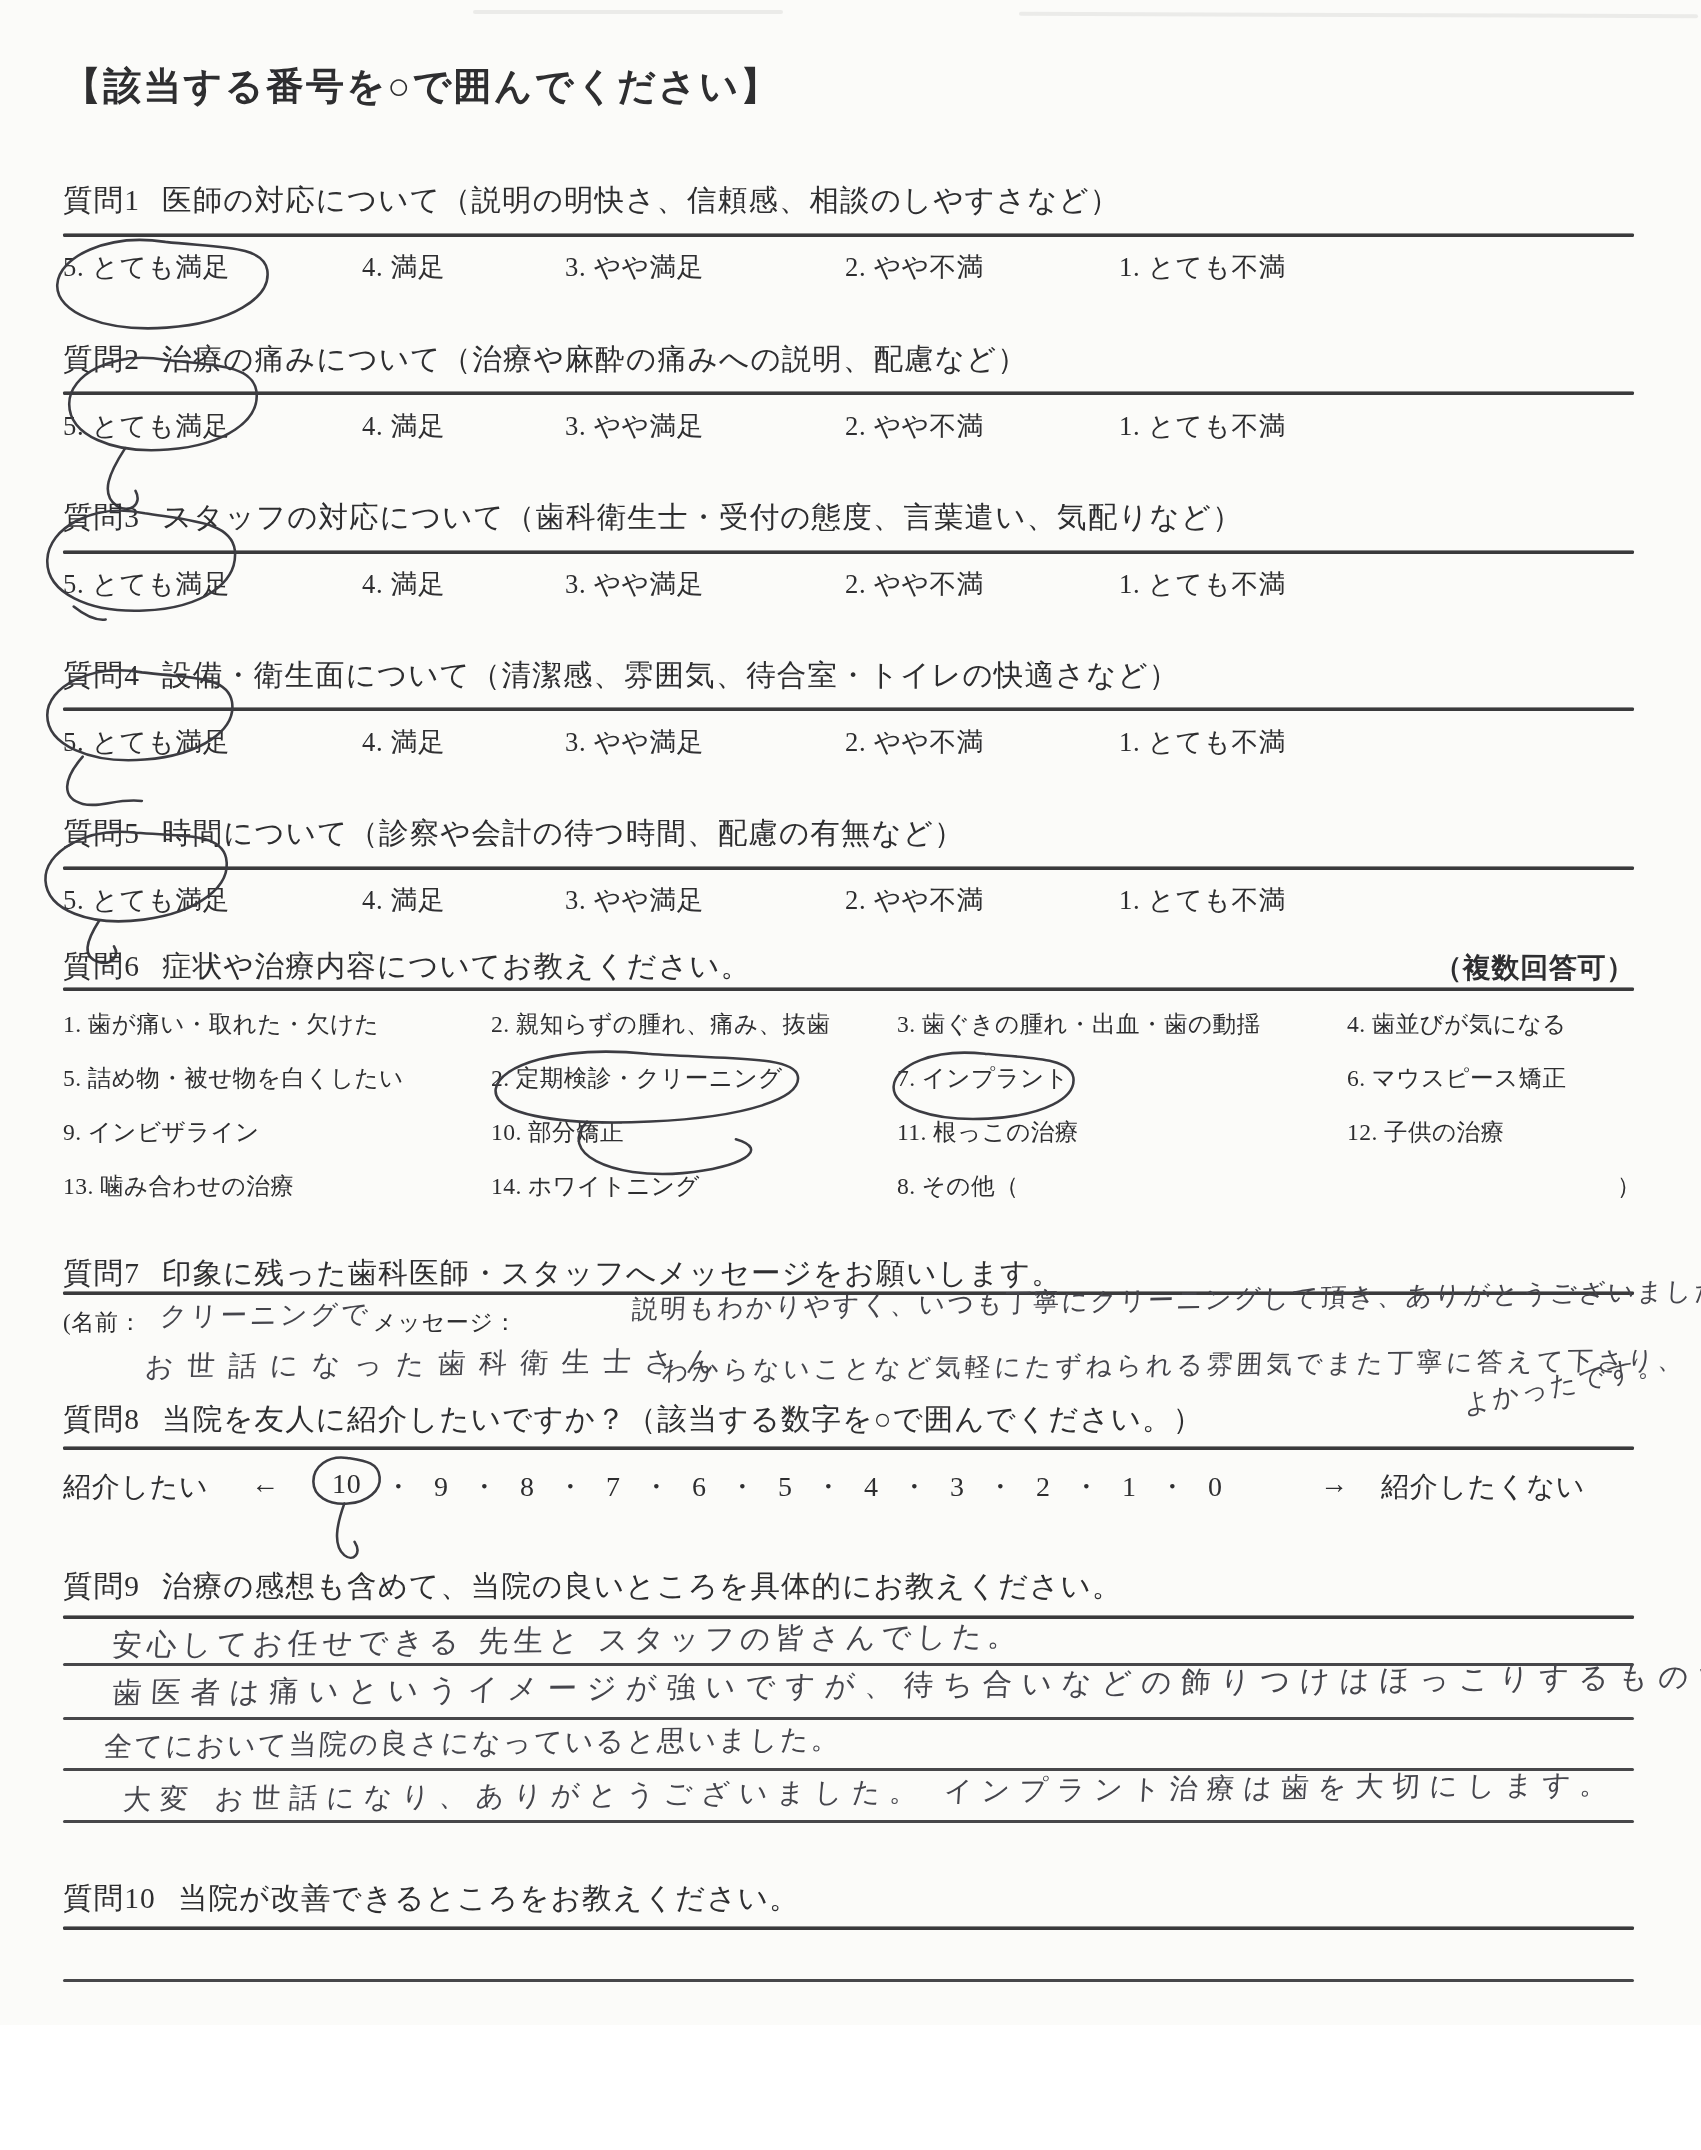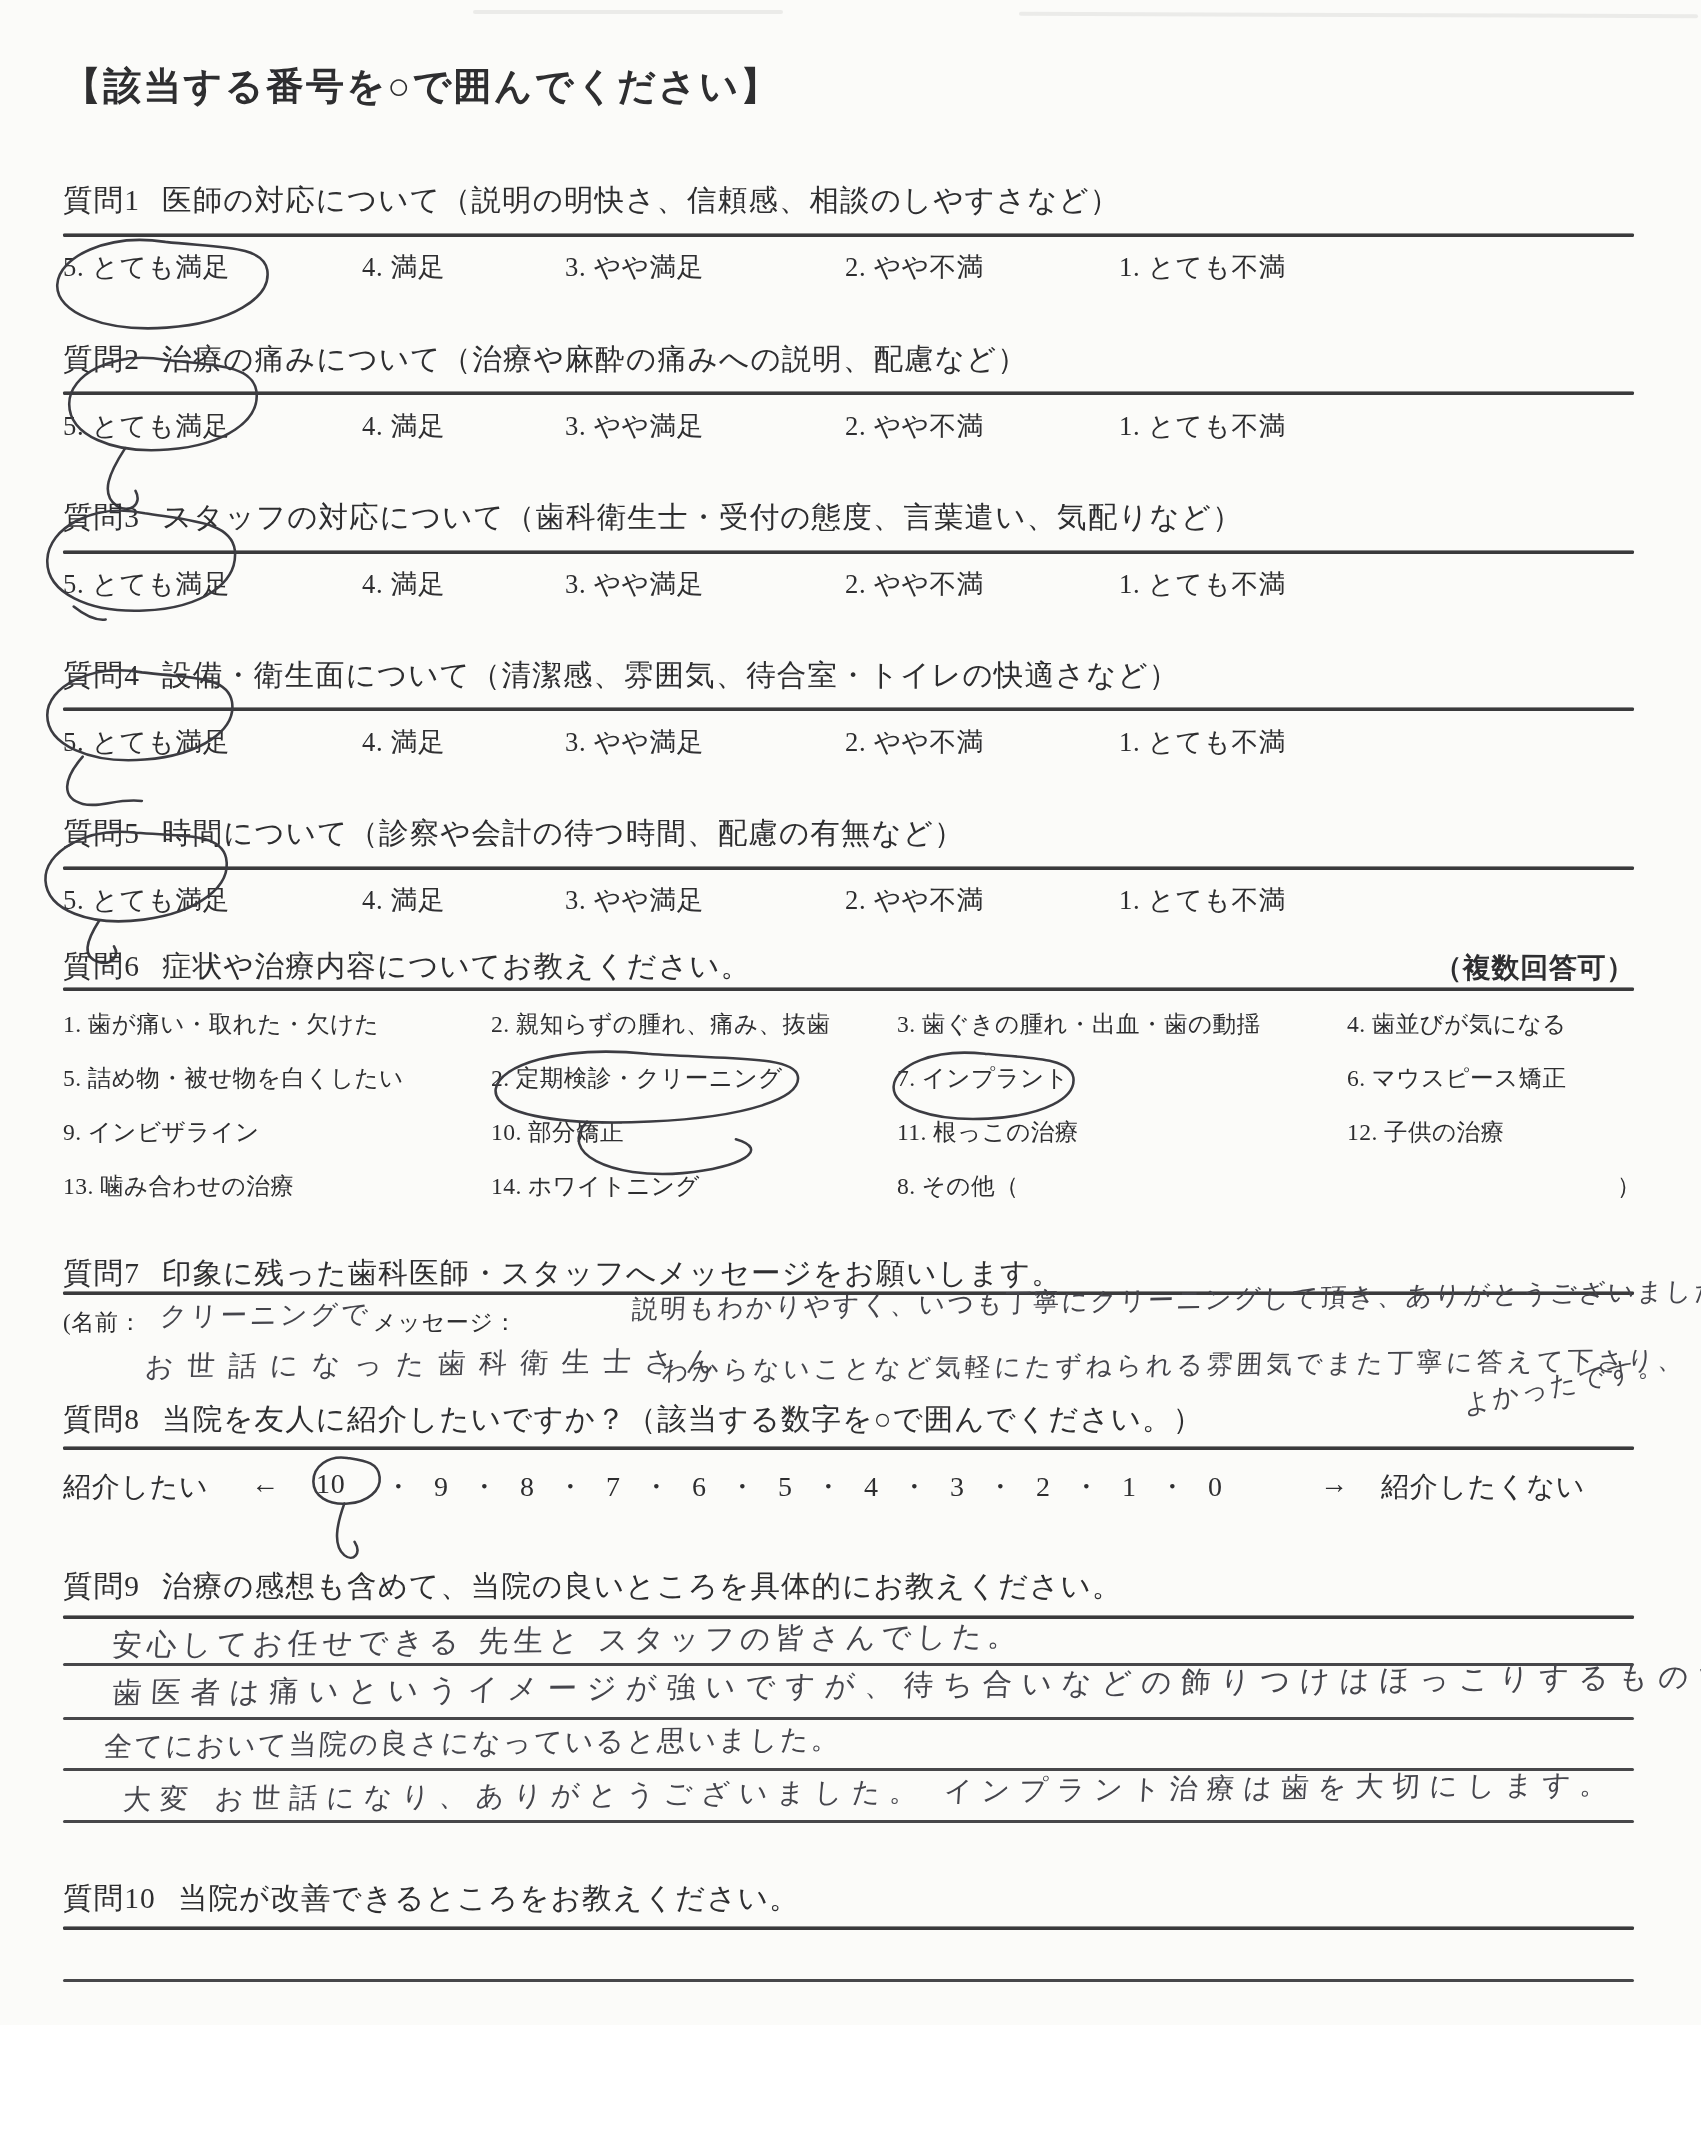--- a/index.html
+++ b/index.html
@@ -168,21 +168,21 @@
   <span class="hw" style="left:144px;top:1348px;font-size:28px;letter-spacing:13.3px;">お世話になった歯科衛生士さん</span>
   <span class="hw" style="left:661px;top:1353px;font-size:26px;letter-spacing:3.7px;">わからないことなど気軽にたずねられる雰囲気でまた丁寧に答えて下さり、</span>
   <span class="hw" style="left:1466px;top:1387px;font-size:26.6px;letter-spacing:2.2px;transform:rotate(-12deg) skewX(-4deg);">よかったです。</span>
 
   <div class="abs qhead" style="left:63px;top:1400px;">
     <span class="qnum">質問8</span><span>当院を友人に紹介したいですか？（該当する数字を○で囲んでください。）</span>
   </div>
   <div class="rule" style="top:1446px;"></div>
   <span class="scale-item" style="left:63px;top:1468px;">紹介したい</span>
   <span class="scale-item" style="left:251px;top:1468px;">←</span>
-  <span class="scale-item" style="left:316px;top:1468px;font-family:Liberation Serif, serif;">10</span>
+  <span class="scale-item" style="left:332px;top:1468px;font-family:Liberation Serif, serif;">10</span>
   <span class="scale-item" style="left:384px;top:1468px;letter-spacing:22px;">・9・8・7・6・5・4・3・2・1・0</span>
   <span class="scale-item" style="left:1320px;top:1468px;">→</span>
   <span class="scale-item" style="left:1381px;top:1468px;">紹介したくない</span>
   <div class="circle-mark" style="left:306px;top:1449px;width:81px;height:118px;">
     <svg viewBox="0 0 110 160">
         <path d="M56,12 C30,8 10,24 10,44 C10,64 30,76 57,74 C84,72 102,56 100,38 C98,18 80,16 56,12"></path>
         <path d="M52,74 C42,102 36,130 52,144 C64,154 76,142 66,126"></path>
       </svg>
   </div>
 

